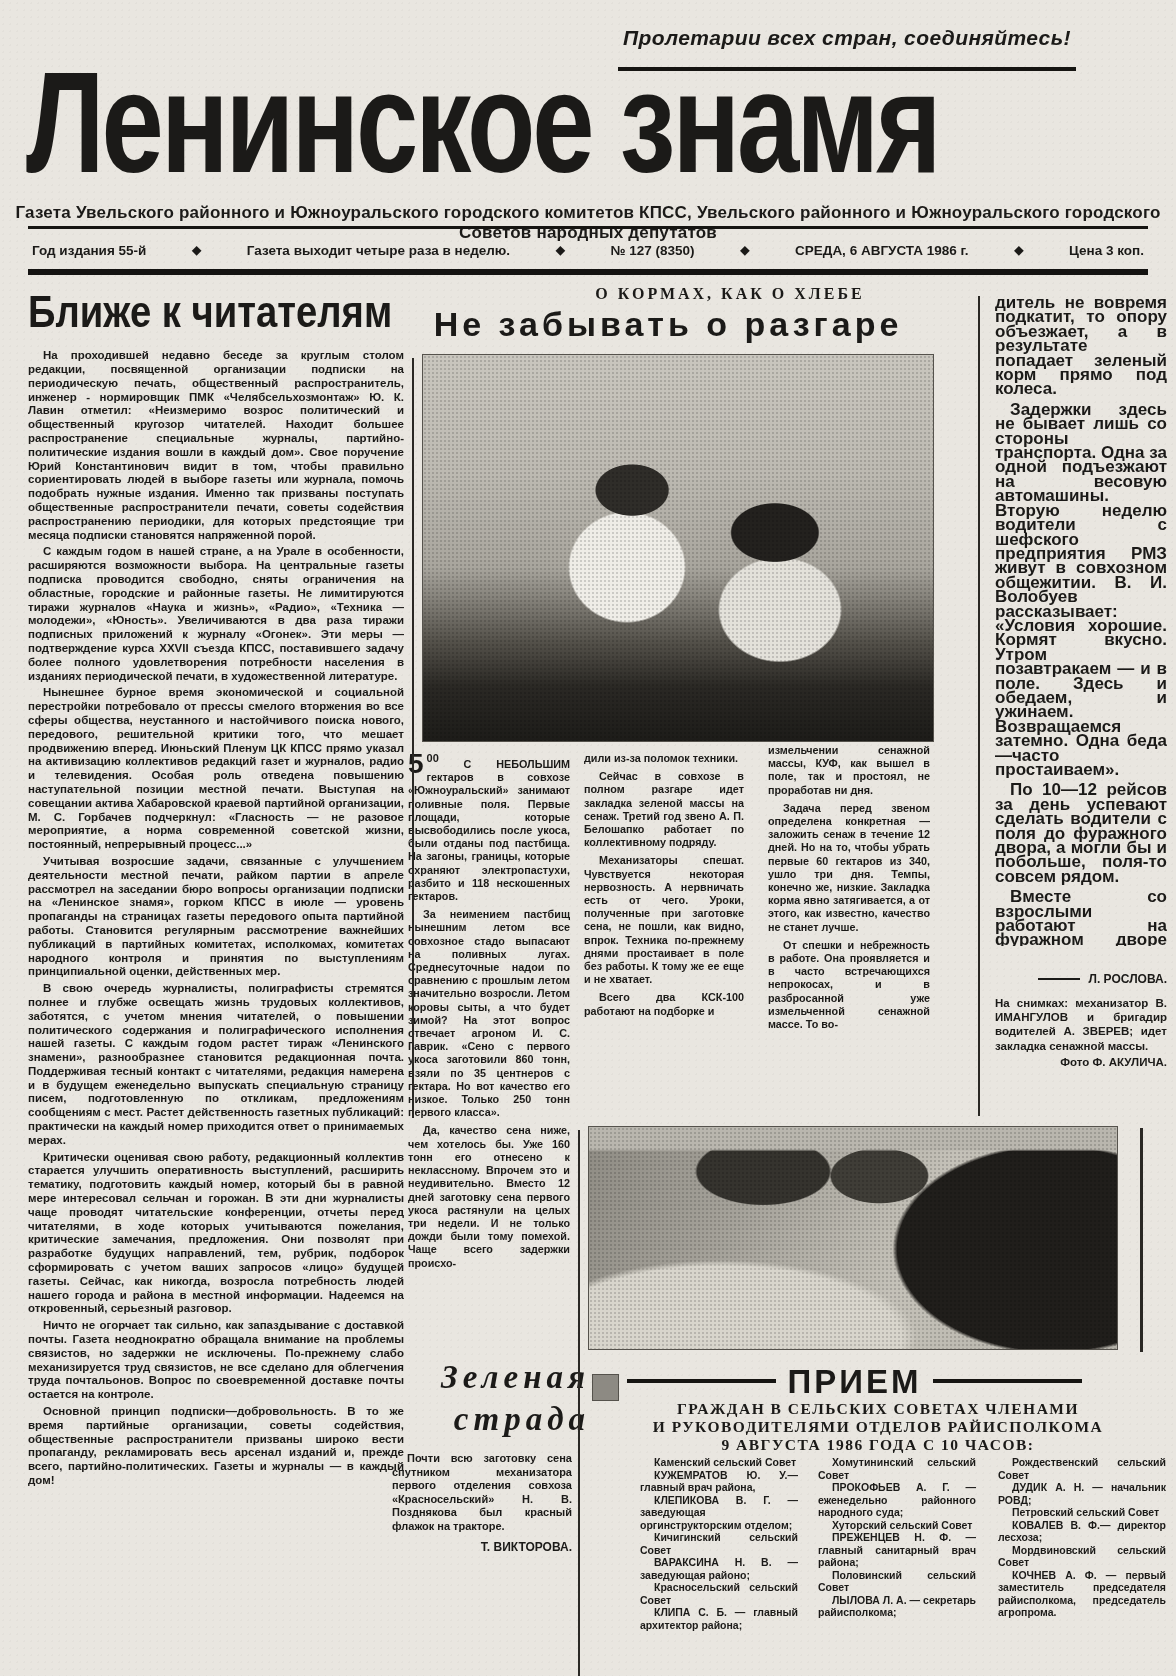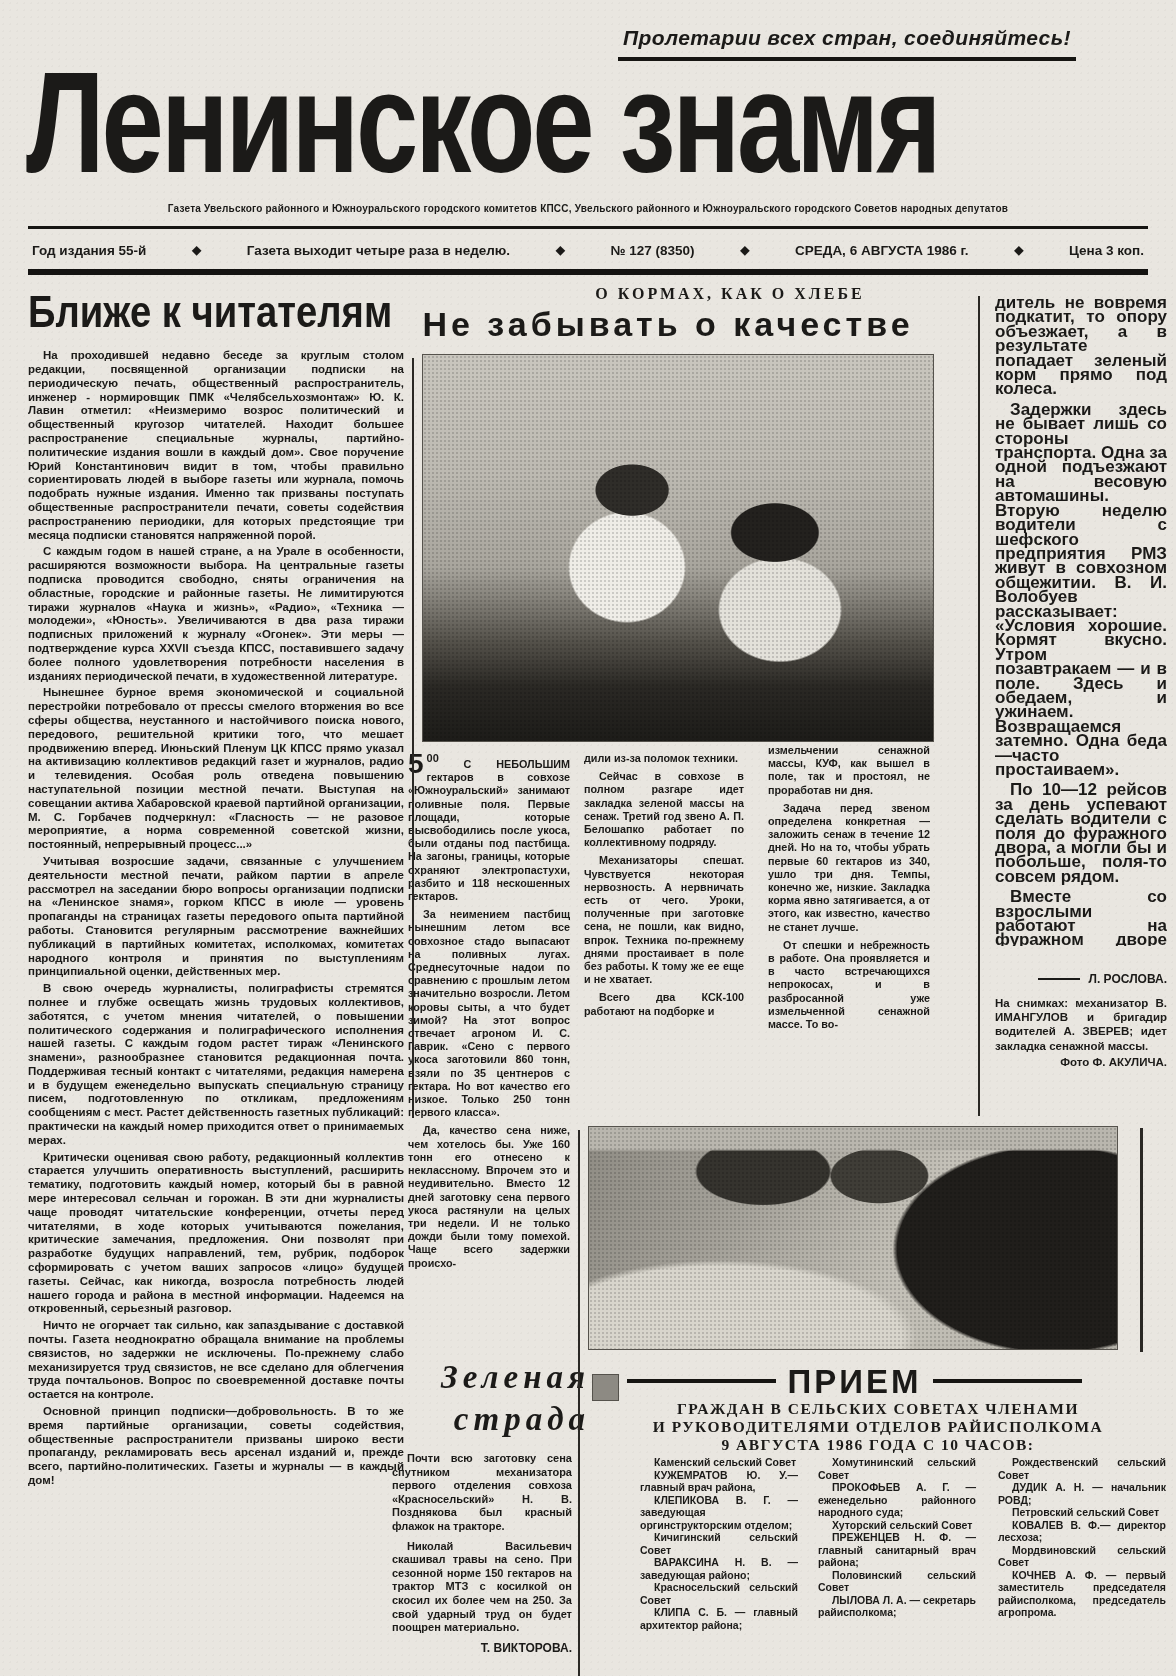--- a/index.html
+++ b/index.html
@@ -14,30 +14,30 @@
     position:relative;width:1176px;height:1676px;overflow:hidden;
     background:
       radial-gradient(#00000007 1px, transparent 1px),
       #e9e6e0;
     background-size:7px 7px;
   }
   
   .slogan{
     position:absolute;left:618px;top:26px;width:458px;
     font-weight:900;font-style:italic;font-size:21px;letter-spacing:.4px;
-    text-align:center;padding-bottom:7px;border-bottom:4px solid #161512;
+    text-align:center;padding-bottom:17px;border-bottom:4px solid #161512;
   }
   .masthead-title{
     position:absolute;left:26px;top:52px;
     font-size:112px;font-weight:900;line-height:1;letter-spacing:-3px;
     white-space:nowrap;transform:scale(1.0,1.28);transform-origin:left top;
   }
   .subtitle{
     position:absolute;left:0;top:203px;width:1176px;text-align:center;
-    font-size:10px;font-weight:700;letter-spacing:.2px;
+    font-size:17px;font-weight:700;letter-spacing:.2px;
   }
   .rule-a{position:absolute;left:28px;top:226px;width:1120px;height:3px;background:#161512;}
   .infobar{
     position:absolute;left:32px;top:237px;width:1112px;height:26px;
     display:flex;align-items:center;justify-content:space-between;
     font-size:13.5px;font-weight:700;
   }
   .infobar .dia{font-size:12px;}
   .rule-b{position:absolute;left:28px;top:269px;width:1120px;height:6px;background:#141311;}
 
@@ -167,21 +167,21 @@
     <p class="jp">С каждым годом в нашей стране, а на Урале в особенности, расширяются возможности выбора. На центральные газеты подписка проводится свободно, сняты ограничения на областные, городские и районные газеты. Не лимитируются тиражи журналов «Наука и жизнь», «Радио», «Техника — молодежи», «Юность». Увеличиваются в два раза тиражи подписных приложений к журналу «Огонек». Эти меры — подтверждение курса XXVII съезда КПСС, поставившего задачу более полного удовлетворения потребности населения в изданиях периодической печати, в художественной литературе.</p>
     <p class="jp">Нынешнее бурное время экономической и социальной перестройки потребовало от прессы смелого вторжения во все сферы общества, неустанного и настойчивого поиска нового, передового, решительной критики того, что мешает продвижению вперед. Июньский Пленум ЦК КПСС прямо указал на активизацию коллективов редакций газет и журналов, радио и телевидения. Особая роль отведена повышению наступательной позиции местной печати. Выступая на совещании актива Хабаровской краевой партийной организации, М. С. Горбачев подчеркнул: «Гласность — не разовое мероприятие, а норма современной советской жизни, постоянный, непрерывный процесс...»</p>
     <p class="jp">Учитывая возросшие задачи, связанные с улучшением деятельности местной печати, райком партии в апреле рассмотрел на заседании бюро вопросы организации подписки на «Ленинское знамя», горком КПСС в июле — уровень пропаганды на страницах газеты передового опыта партийной работы. Становится регулярным рассмотрение важнейших публикаций в партийных комитетах, исполкомах, комитетах народного контроля и принятия по выступлениям принципиальной оценки, действенных мер.</p>
     <p class="jp">В свою очередь журналисты, полиграфисты стремятся полнее и глубже освещать жизнь трудовых коллективов, заботятся, с учетом мнения читателей, о повышении политического содержания и полиграфического исполнения нашей газеты. С каждым годом растет тираж «Ленинского знамени», разнообразнее становится редакционная почта. Поддерживая тесный контакт с читателями, редакция намерена и в будущем еженедельно выпускать специальную страницу писем, подготовленную по откликам, предложениям сообщениям с мест. Растет действенность газетных публикаций: практически на каждый номер приходится ответ о принимаемых мерах.</p>
     <p class="jp">Критически оценивая свою работу, редакционный коллектив старается улучшить оперативность выступлений, расширить тематику, подготовить каждый номер, который бы в равной мере интересовал сельчан и горожан. В эти дни журналисты чаще проводят читательские конференции, отчеты перед читателями, в ходе которых учитываются пожелания, критические замечания, предложения. Они позволят при разработке будущих направлений, тем, рубрик, подборок сформировать с учетом ваших запросов «лицо» будущей газеты. Сейчас, как никогда, возросла потребность людей нашего города и района в местной информации. Надеемся на откровенный, серьезный разговор.</p>
     <p class="jp">Ничто не огорчает так сильно, как запаздывание с доставкой почты. Газета неоднократно обращала внимание на проблемы связистов, но задержки не исключены. По-прежнему слабо механизируется труд связистов, не все сделано для облегчения труда почтальонов. Вопрос по своевременной доставке почты остается на контроле.</p>
     <p class="jp">Основной принцип подписки—добровольность. В то же время партийные организации, советы содействия, общественные распространители призваны широко вести пропаганду, рекламировать весь арсенал изданий и, прежде всего, партийно-политических. Газеты и журналы — в каждый дом!</p>
   </div>
 
   <div class="kicker">О КОРМАХ, КАК О ХЛЕБЕ</div>
-  <div class="main-title">Не забывать о качестве</div>
+  <div class="main-title">Не забывать о разгаре</div>
 
   <div class="photo photo1"></div>
 
   <div class="mcol mcol1">
     <p class="jp noindent">
       <span class="dropcap">5</span><sup class="dropsup">00</sup>
       <b class="lead">С НЕБОЛЬШИМ</b>
       <span>гектаров в совхозе «Южноуральский» занимают поливные поля. Первые площади, которые высвободились после укоса, были отданы под пастбища. На загоны, границы, которые охраняют электропастухи, разбито и 118 нескошенных гектаров.</span>
     </p>
     <p class="jp">За неимением пастбищ нынешним летом все совхозное стадо выпасают на поливных лугах. Среднесуточные надои по сравнению с прошлым летом значительно возросли. Летом коровы сыты, а что будет зимой? На этот вопрос отвечает агроном И. С. Гаврик. «Сено с первого укоса заготовили 860 тонн, взяли по 35 центнеров с гектара. Но вот качество его низкое. Только 250 тонн первого класса».</p>
@@ -213,21 +213,20 @@
     <p class="byline">Л. РОСЛОВА.</p>
     <p class="jp noindent">На снимках: механизатор В. ИМАНГУЛОВ и бригадир водителей А. ЗВЕРЕВ; идет закладка сенажной массы.</p>
     <p class="credit">Фото Ф. АКУЛИЧА.</p>
   </div>
 
   <div class="photo photo2"></div>
 
   <div class="green-head">Зеленая страда</div>
   <div class="green-body">
     <p class="jp">Почти всю заготовку сена спутником механизатора первого отделения совхоза «Красносельский» Н. В. Позднякова был красный флажок на тракторе.</p>
-    <p class="jp">Николай Васильевич скашивал травы на сено. При сезонной норме 150 гектаров на трактор МТЗ с косилкой он скосил их более чем на 250. За свой ударный труд он будет поощрен материально.</p>
     <p class="green-byline">Т. ВИКТОРОВА.</p>
   </div>
 
   <div class="priem-titlebar">
     <span class="priem-sq"></span>
     <span class="priem-line"></span>
     <span class="priem-title">ПРИЕМ</span>
     <span class="priem-line"></span>
   </div>
   <div class="priem-sub">

